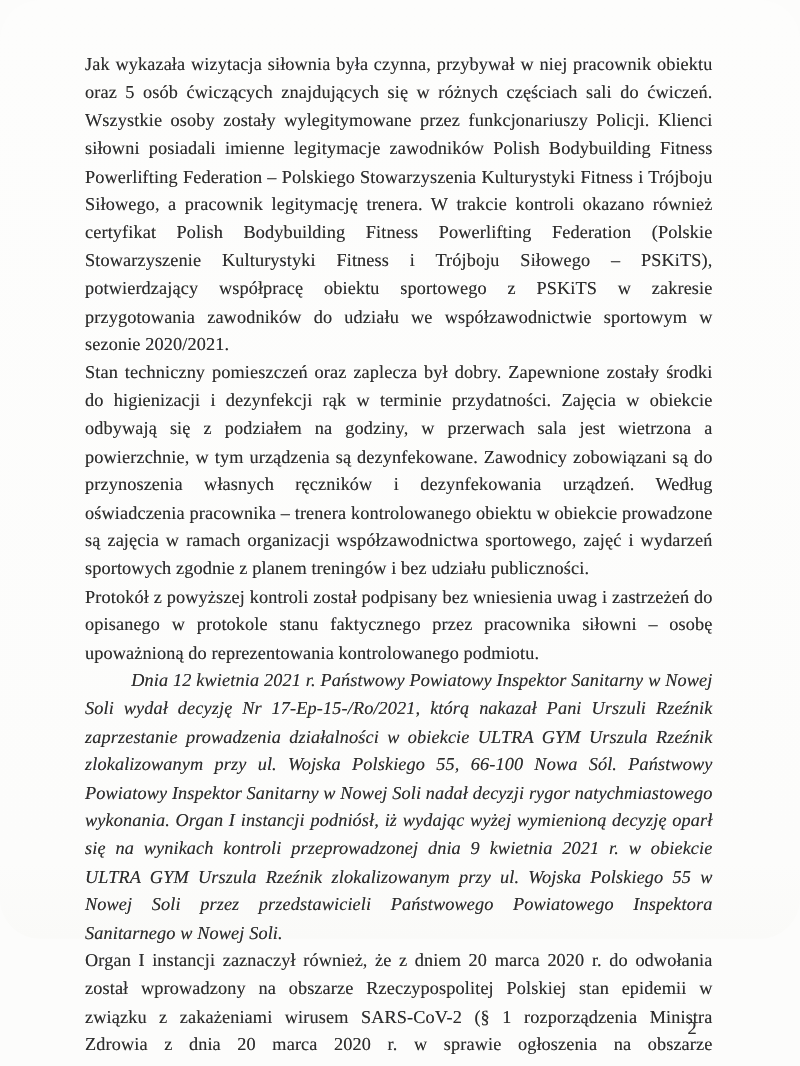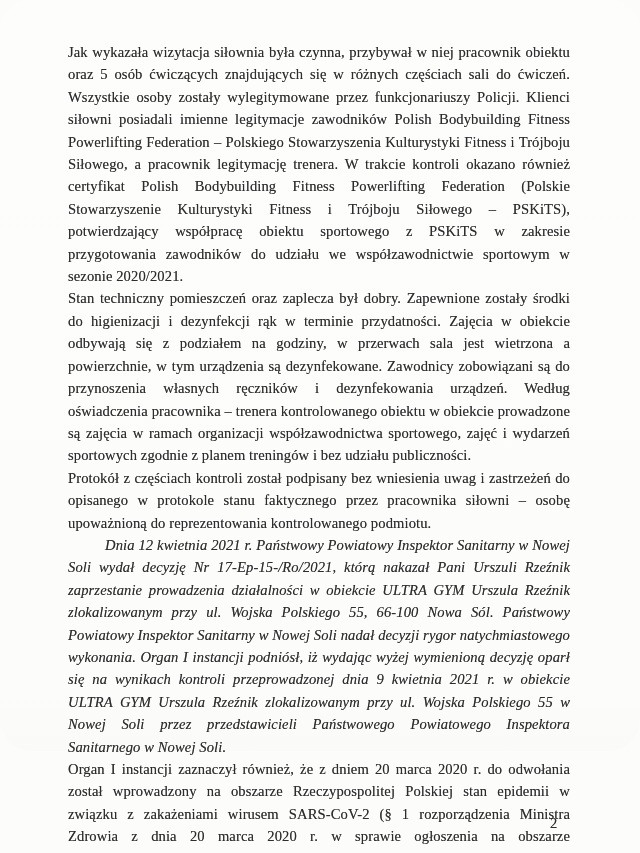--- a/index.html
+++ b/index.html
@@ -50,18 +50,18 @@
     text-shadow: 0 0 0.4px rgba(40,40,40,0.55);
   }
 </style>
 </head>
 <body>
 
 <div class="page">
   <div class="text-block">
     <p>Jak wykazała wizytacja siłownia była czynna, przybywał w niej pracownik obiektu oraz 5 osób ćwiczących znajdujących się w różnych częściach sali do ćwiczeń. Wszystkie osoby zostały wylegitymowane przez funkcjonariuszy Policji. Klienci siłowni posiadali imienne legitymacje zawodników Polish Bodybuilding Fitness Powerlifting Federation – Polskiego Stowarzyszenia Kulturystyki Fitness i Trójboju Siłowego, a pracownik legitymację trenera. W trakcie kontroli okazano również certyfikat Polish Bodybuilding Fitness Powerlifting Federation (Polskie Stowarzyszenie Kulturystyki Fitness i Trójboju Siłowego – PSKiTS), potwierdzający współpracę obiektu sportowego z PSKiTS w zakresie przygotowania zawodników do udziału we współzawodnictwie sportowym w sezonie 2020/2021.</p>
     <p>Stan techniczny pomieszczeń oraz zaplecza był dobry. Zapewnione zostały środki do higienizacji i dezynfekcji rąk w terminie przydatności. Zajęcia w obiekcie odbywają się z podziałem na godziny, w przerwach sala jest wietrzona a powierzchnie, w tym urządzenia są dezynfekowane. Zawodnicy zobowiązani są do przynoszenia własnych ręczników i dezynfekowania urządzeń. Według oświadczenia pracownika – trenera kontrolowanego obiektu w obiekcie prowadzone są zajęcia w ramach organizacji współzawodnictwa sportowego, zajęć i wydarzeń sportowych zgodnie z planem treningów i bez udziału publiczności.</p>
-    <p>Protokół z częściach kontroli został podpisany bez wniesienia uwag i zastrzeżeń do opisanego w protokole stanu faktycznego przez pracownika siłowni – osobę upoważnioną do reprezentowania kontrolowanego podmiotu.</p>
+    <p>Protokół z powyższej kontroli został podpisany bez wniesienia uwag i zastrzeżeń do opisanego w protokole stanu faktycznego przez pracownika siłowni – osobę upoważnioną do reprezentowania kontrolowanego podmiotu.</p>
     <p class="indent-first">Dnia 12 kwietnia 2021 r. Państwowy Powiatowy Inspektor Sanitarny w Nowej Soli wydał decyzję Nr 17-Ep-15-/Ro/2021, którą nakazał Pani Urszuli Rzeźnik zaprzestanie prowadzenia działalności w obiekcie ULTRA GYM Urszula Rzeźnik zlokalizowanym przy ul. Wojska Polskiego 55, 66-100 Nowa Sól. Państwowy Powiatowy Inspektor Sanitarny w Nowej Soli nadał decyzji rygor natychmiastowego wykonania. Organ I instancji podniósł, iż wydając wyżej wymienioną decyzję oparł się na wynikach kontroli przeprowadzonej dnia 9 kwietnia 2021 r. w obiekcie ULTRA GYM Urszula Rzeźnik zlokalizowanym przy ul. Wojska Polskiego 55 w Nowej Soli przez przedstawicieli Państwowego Powiatowego Inspektora Sanitarnego w Nowej Soli.</p>
     <p class="justify-last">Organ I instancji zaznaczył również, że z dniem 20 marca 2020 r. do odwołania został wprowadzony na obszarze Rzeczypospolitej Polskiej stan epidemii w związku z zakażeniami wirusem SARS-CoV-2 (§ 1 rozporządzenia Ministra Zdrowia z dnia 20 marca 2020 r. w sprawie ogłoszenia na obszarze Rzeczypospolitej Polskiej stanu epidemii.</p>
   </div>
   <div class="page-number">2</div>
 </div>
 
 </body></html>

